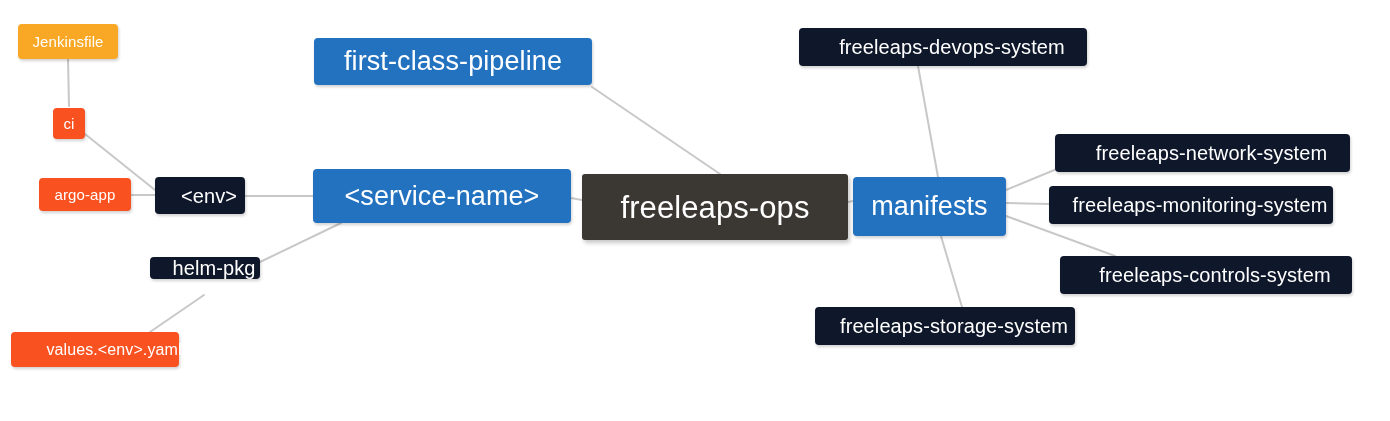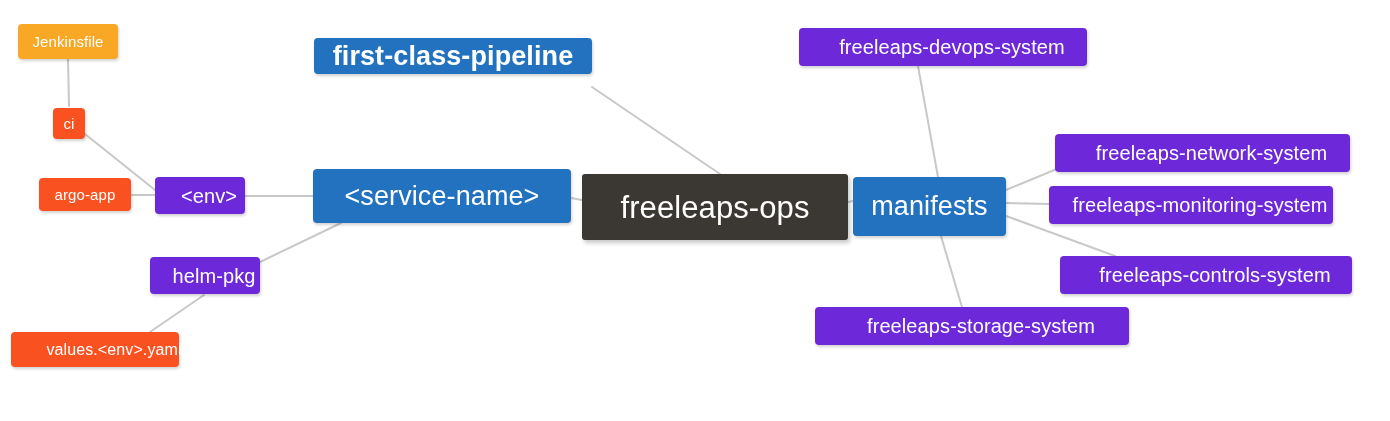--- a/index.html
+++ b/index.html
@@ -39,21 +39,21 @@
     letter-spacing: 0.1px;
     line-height: 1;
     padding: 0 10px;
   }
   .node.root {
     background: #3b3733;
     border-radius: 3px;
     box-shadow: 2px 3px 4px rgba(0,0,0,0.22);
   }
   .node.blue   { background: #2272c0; }
-  .node.green  { background: #6d28d9; padding-left: 28px; }
+  .node.green  { background: #0f172a; padding-left: 28px; }
   .node.orange { background: #f9a825; }
   .node.red    { background: #f9511f; }
 </style>
 </head>
 <body>
 
 <div id="canvas">
   <svg id="edges" viewBox="0 0 1390 421" width="1390" height="421" xmlns="http://www.w3.org/2000/svg">
       <line x1="68" y1="59" x2="69" y2="106" stroke="#c8c8c8" stroke-width="2" stroke-linecap="round"></line>
       <line x1="85" y1="134" x2="155" y2="190" stroke="#c8c8c8" stroke-width="2" stroke-linecap="round"></line>
@@ -68,25 +68,25 @@
       <line x1="1006" y1="190" x2="1105" y2="149" stroke="#c8c8c8" stroke-width="2" stroke-linecap="round"></line>
       <line x1="1006" y1="203" x2="1049" y2="204" stroke="#c8c8c8" stroke-width="2" stroke-linecap="round"></line>
       <line x1="1006" y1="216" x2="1115" y2="256" stroke="#c8c8c8" stroke-width="2" stroke-linecap="round"></line>
       <line x1="938" y1="226" x2="962" y2="307" stroke="#c8c8c8" stroke-width="2" stroke-linecap="round"></line>
     </svg>
   <div id="nodes">
       <div class="node orange" style="left: 18px; top: 24px; width: 100px; height: 35px; font-size: 15px;">Jenkinsfile</div>
       <div class="node red" style="left: 53px; top: 108px; width: 32px; height: 31px; font-size: 15px;">ci</div>
       <div class="node red" style="left: 31px; top: 178px; width: 92px; height: 33px; font-size: 15px; margin-left: 8px;">argo-app</div>
       <div class="node green" style="left: 155px; top: 177px; width: 90px; height: 37px; font-size: 20px;">&lt;env&gt;</div>
-      <div class="node green" style="left: 150px; top: 257px; width: 110px; height: 37px; font-size: 20px;">helm-pkg</div>
+      <div class="node green" style="left: 150px; top: 257px; width: 110px; height: 22px; font-size: 20px;">helm-pkg</div>
       <div class="node red" style="left: 11px; top: 332px; width: 168px; height: 35px; font-size: 16px; padding-left: 48px;">values.&lt;env&gt;.yaml</div>
       <div class="node blue" style="left: 313px; top: 169px; width: 258px; height: 54px; font-size: 27px;">&lt;service-name&gt;</div>
-      <div class="node blue" style="left: 314px; top: 38px; width: 278px; height: 36px; font-size: 27px; font-weight: bold;">first-class-pipeline</div>
+      <div class="node blue" style="left: 314px; top: 38px; width: 278px; height: 47px; font-size: 27px;">first-class-pipeline</div>
       <div class="node root" style="left: 582px; top: 174px; width: 266px; height: 66px; font-size: 31px;">freeleaps-ops</div>
       <div class="node blue" style="left: 853px; top: 177px; width: 153px; height: 59px; font-size: 27px;">manifests</div>
       <div class="node green" style="left: 799px; top: 28px; width: 288px; height: 38px; font-size: 20px;">freeleaps-devops-system</div>
       <div class="node green" style="left: 1055px; top: 111px; width: 295px; height: 38px; font-size: 20px; margin-top: 23px;">freeleaps-network-system</div>
       <div class="node green" style="left: 1049px; top: 186px; width: 284px; height: 38px; font-size: 20px;">freeleaps-monitoring-system</div>
       <div class="node green" style="left: 1060px; top: 256px; width: 292px; height: 38px; font-size: 20px;">freeleaps-controls-system</div>
-      <div class="node green" style="left: 815px; top: 307px; width: 314px; height: 38px; font-size: 20px;">freeleaps-storage-system</div>
+      <div class="node green" style="left: 815px; top: 307px; width: 260px; height: 38px; font-size: 20px;">freeleaps-storage-system</div>
     </div>
 </div>
 
 </body></html>

